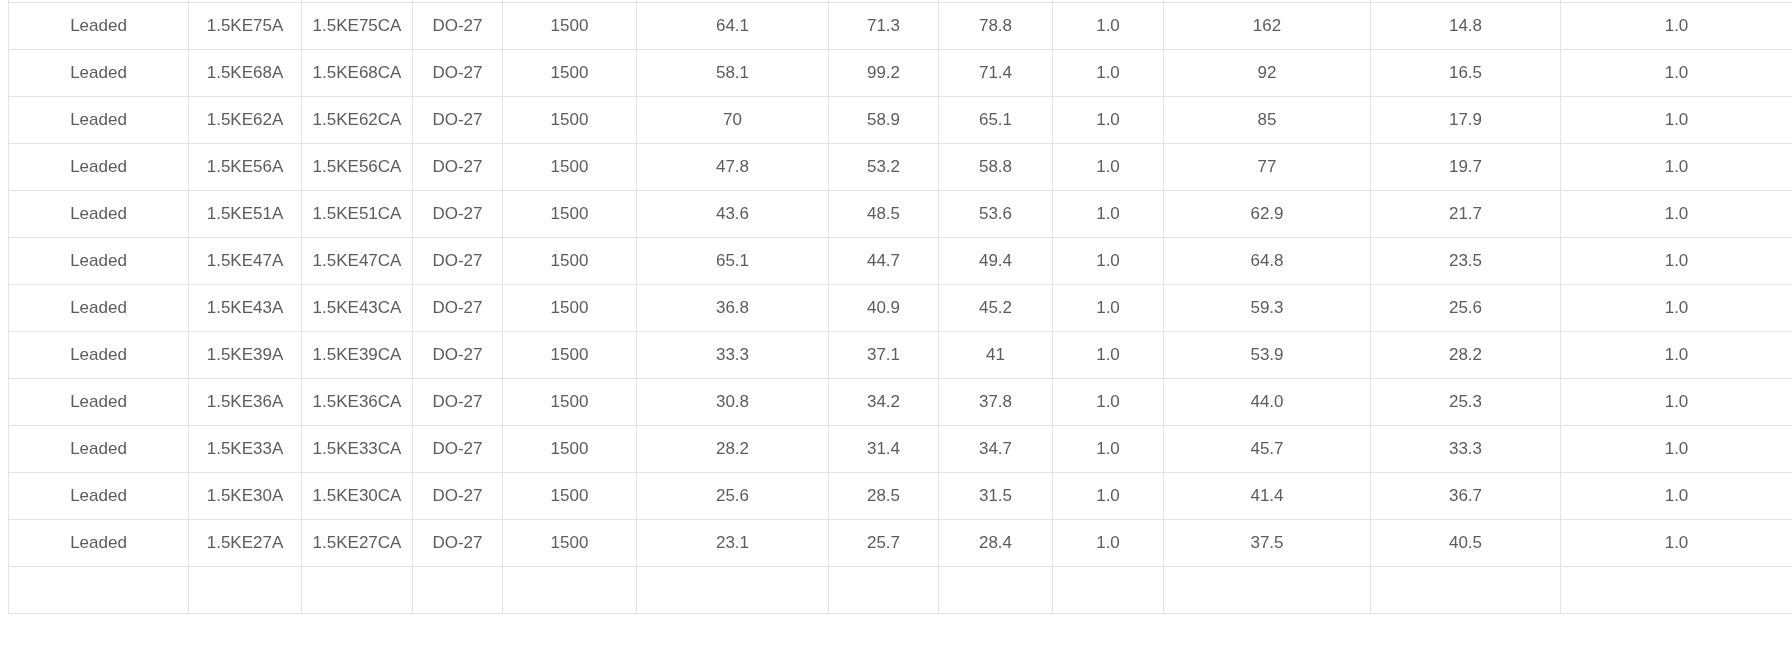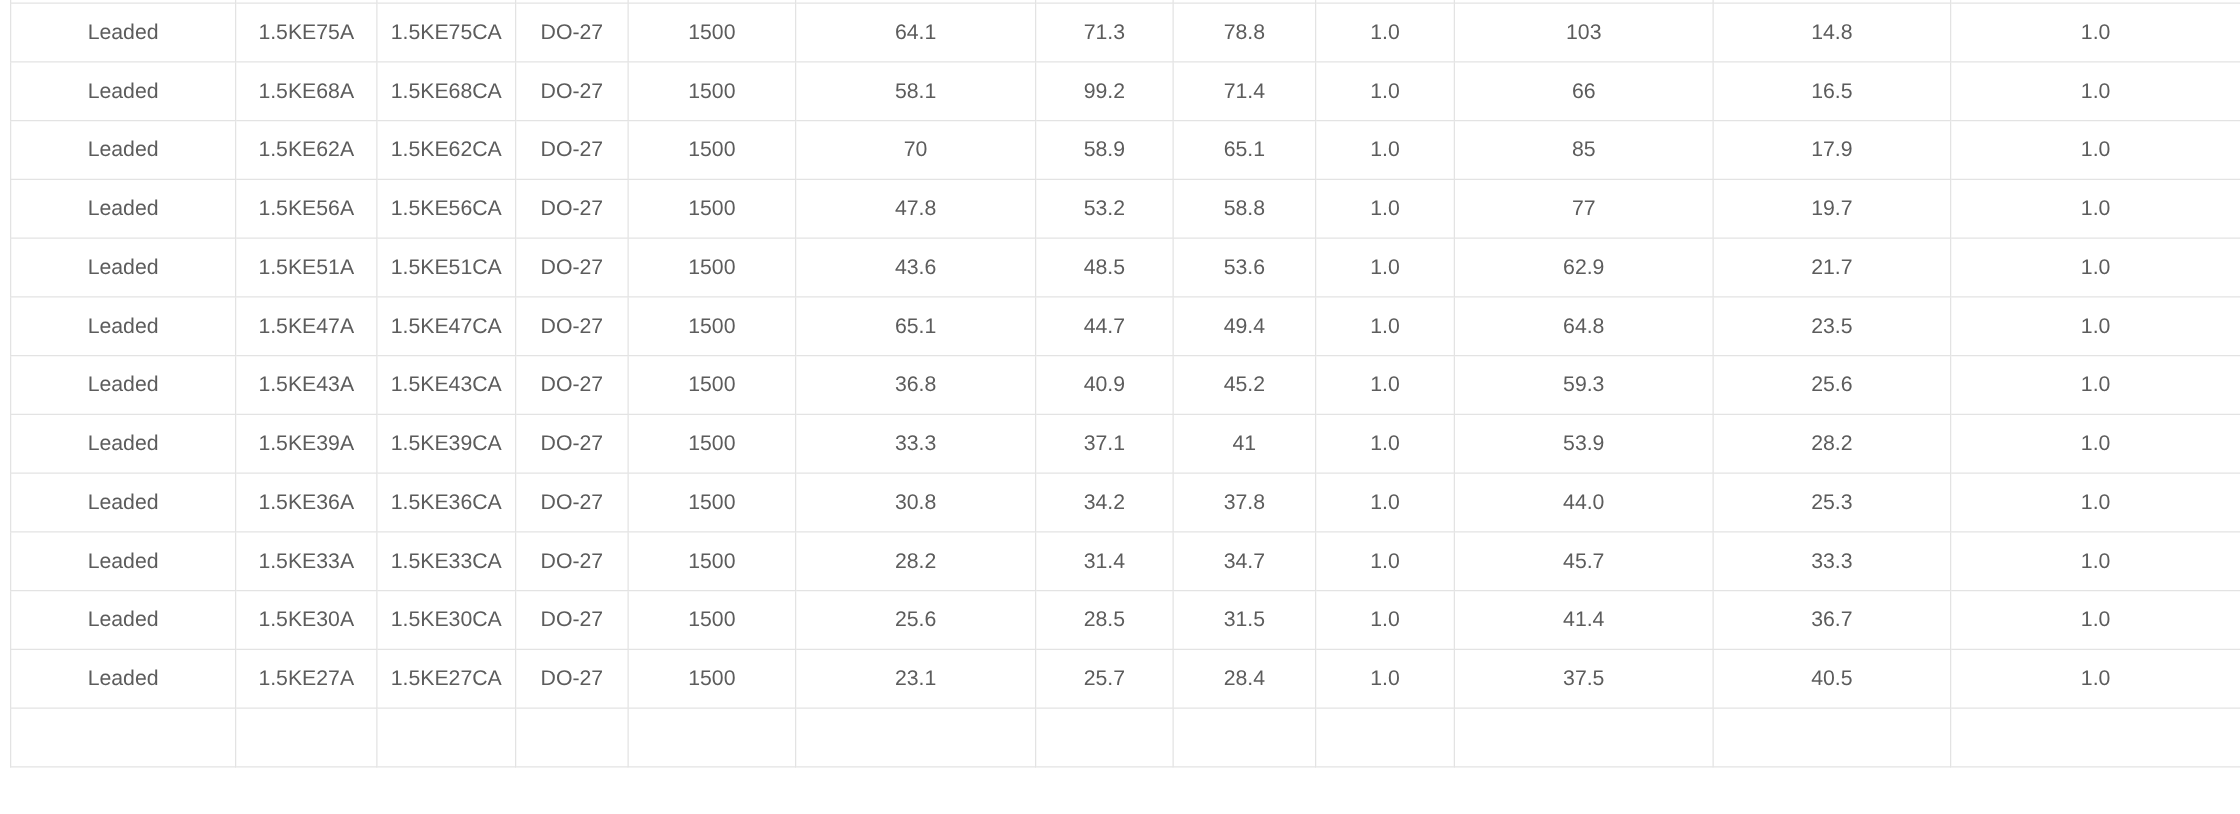--- a/index.html
+++ b/index.html
@@ -100,35 +100,35 @@
           <tr>
             <td>Leaded</td>
             <td>1.5KE75A</td>
             <td>1.5KE75CA</td>
             <td>DO-27</td>
             <td>1500</td>
             <td>64.1</td>
             <td>71.3</td>
             <td>78.8</td>
             <td>1.0</td>
-            <td>103</td>
+            <td>162</td>
             <td>14.8</td>
             <td>1.0</td>
           </tr>
           <tr>
             <td>Leaded</td>
             <td>1.5KE68A</td>
             <td>1.5KE68CA</td>
             <td>DO-27</td>
             <td>1500</td>
             <td>58.1</td>
             <td>99.2</td>
             <td>71.4</td>
             <td>1.0</td>
-            <td>66</td>
+            <td>92</td>
             <td>16.5</td>
             <td>1.0</td>
           </tr>
           <tr>
             <td>Leaded</td>
             <td>1.5KE62A</td>
             <td>1.5KE62CA</td>
             <td>DO-27</td>
             <td>1500</td>
             <td>70</td>

